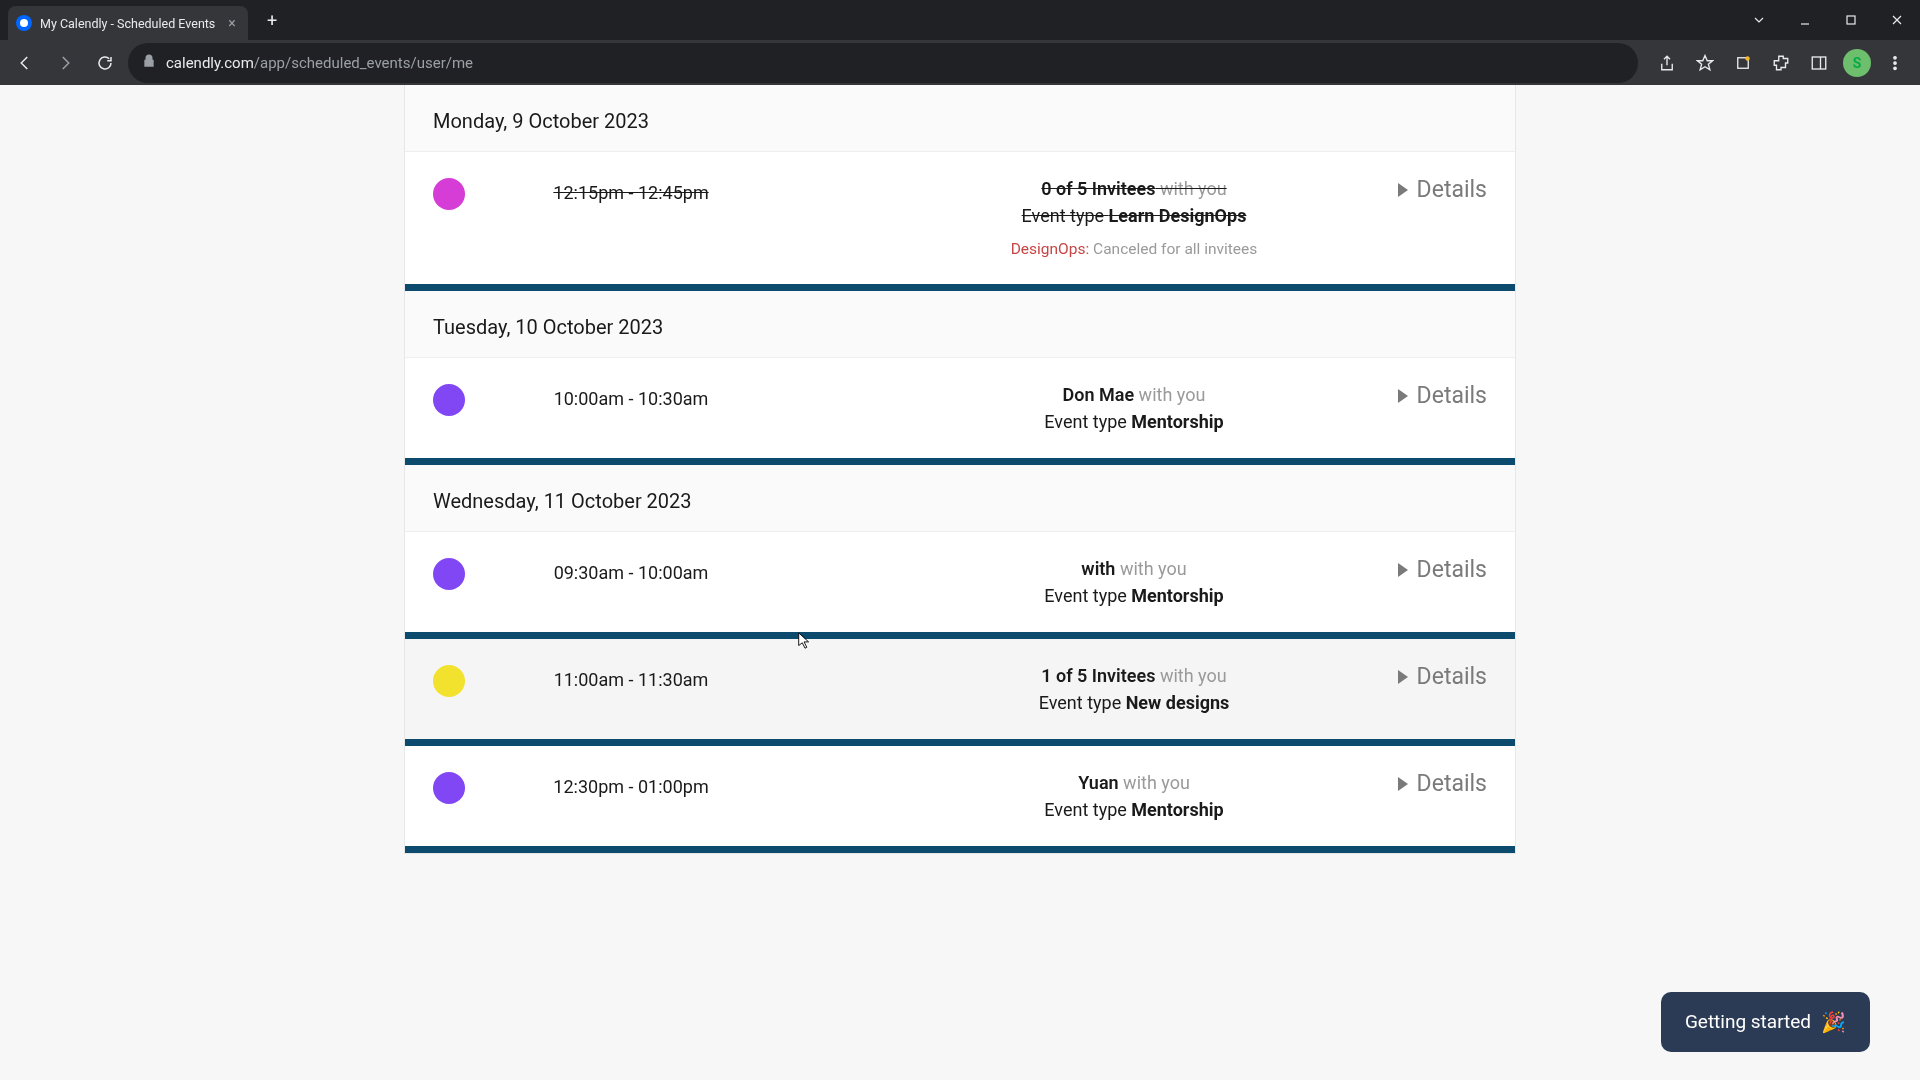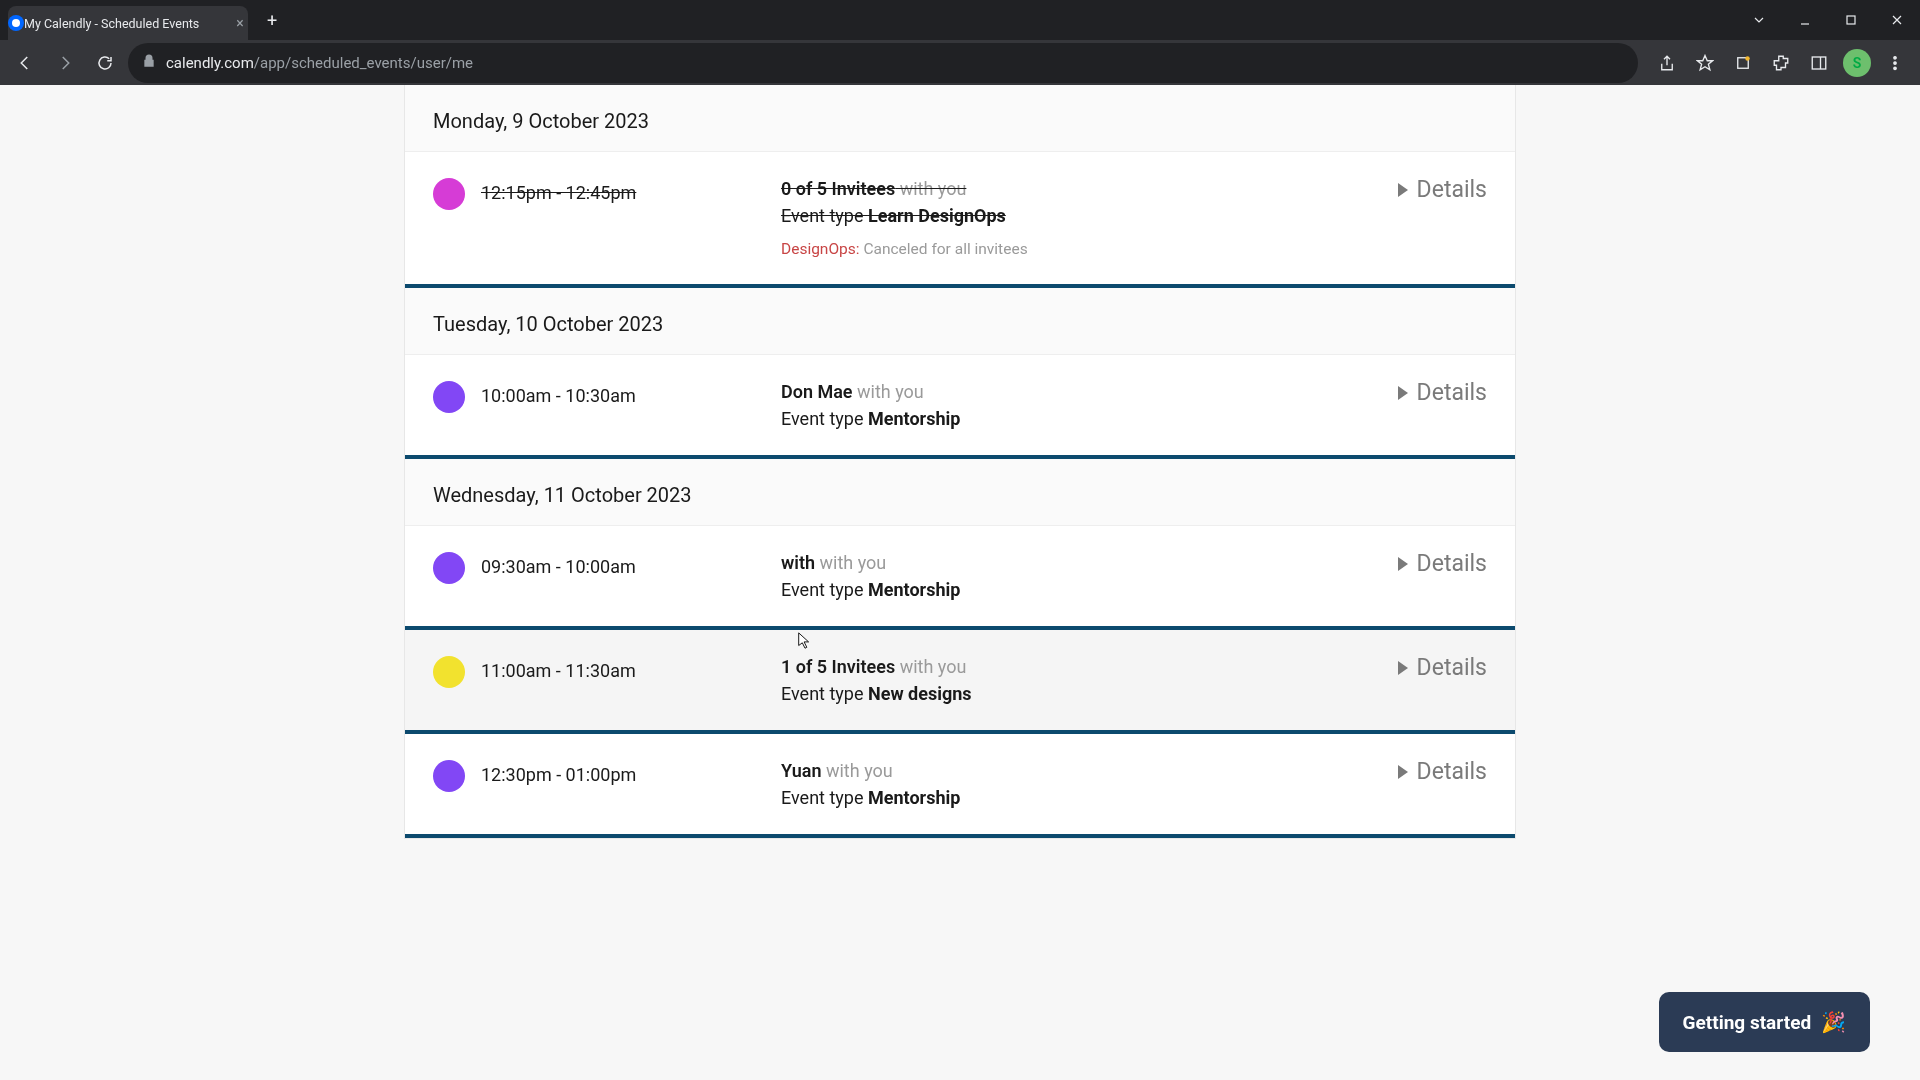--- a/index.html
+++ b/index.html
@@ -1,21 +1,21 @@
 <!DOCTYPE html>
 <html><head>
   <meta charset="utf-8">
   <style>
     * { margin:0; padding:0; box-sizing:border-box; font-family:-apple-system,BlinkMacSystemFont,"Segoe UI",Roboto,sans-serif; }
     body { background:#f7f7f7; overflow:hidden; }
 
     
     .browser-chrome { background:#202124; }
     .tab-strip { display:flex; align-items:center; height:40px; padding-left:8px; }
-    .tab { display:flex; align-items:center; background:#35363a; color:#e8eaed; height:34px; padding:0 0; border-radius:8px 8px 0 0; font-size:12.5px; min-width:240px; margin-top:6px; }
+    .tab { display:flex; align-items:center; background:#35363a; color:#e8eaed; height:34px; padding:0 8px; border-radius:8px 8px 0 0; font-size:12.5px; min-width:240px; gap:8px; margin-top:6px; }
     .tab .favicon { width:16px; height:16px; border-radius:50%; background:#0066ff; display:flex; align-items:center; justify-content:center; }
     .tab .favicon::after { content:""; width:8px; height:8px; border-radius:50%; background:#fff; }
     .tab .tab-title { flex:1; white-space:nowrap; overflow:hidden; text-overflow:ellipsis; }
     .tab .tab-close { width:16px; height:16px; display:flex; align-items:center; justify-content:center; color:#9aa0a6; cursor:pointer; font-size:14px; }
     .new-tab-btn { width:28px; height:28px; margin-left:10px; display:flex; align-items:center; justify-content:center; color:#e8eaed; font-size:18px; cursor:pointer; border-radius:50%; }
     .window-controls { margin-left:auto; display:flex; }
     .window-controls .wc { width:46px; height:40px; display:flex; align-items:center; justify-content:center; color:#e8eaed; cursor:pointer; }
     .window-controls svg { width:12px; height:12px; stroke:#e8eaed; stroke-width:1.2; fill:none; }
 
     .address-row { display:flex; align-items:center; height:45px; background:#35363a; padding:0 8px; gap:6px; }
@@ -31,21 +31,21 @@
     .tb-btn svg { width:18px; height:18px; stroke:#e8eaed; fill:none; stroke-width:1.8; }
     .avatar-btn { width:28px; height:28px; border-radius:50%; background:#6dbf6d; color:#0b4; display:flex; align-items:center; justify-content:center; font-size:14px; font-weight:600; color:#083; }
     .avatar-btn span { color:#0a4; }
 
     
     .page-wrap { height:calc(1080px - 85px); overflow-y:scroll; background:#f7f7f7; position:relative; }
     .content-card { width:1112px; margin:0 auto; background:#fff; border:1px solid #e7e7e7; border-top:none; }
 
     .date-head { padding:24px 28px 18px; font-size:20px; color:#1a1a1a; background:#fafafa; border-bottom:1px solid #eee; }
 
-    .event-row { display:flex; padding:26px 28px; border-bottom:4px solid #0c4a6e; position:relative; }
+    .event-row { display:flex; padding:26px 28px; border-bottom:7px solid #0c4a6e; position:relative;text-align:center; }
     .event-row.hover { background:#f5f5f5; }
     .dot { width:32px; height:32px; border-radius:50%; margin-right:16px; flex-shrink:0; }
     .dot.pink   { background:#d63cd6; }
     .dot.purple { background:#8247f5; }
     .dot.yellow { background:#f2e22e; }
 
     .time-col { width:300px; font-size:18px; color:#1a1a1a; padding-top:4px; }
     .info-col { flex:1; font-size:18px; color:#1a1a1a; }
     .info-line1 { margin-bottom:6px; }
     .info-line1 .invitee { font-weight:600; }
@@ -54,21 +54,21 @@
     .info-line2 .etname { font-weight:700; }
     .canceled-note { margin-top:14px; font-size:15.5px; }
     .canceled-note .c1 { color:#c84545; }
     .canceled-note .c2 { color:#9a9a9a; }
 
     .strike { text-decoration:line-through; }
 
     .details-btn { position:absolute; right:28px; top:24px; display:flex; align-items:center; gap:8px; color:#7a7a7a; font-size:23px; cursor:pointer; }
     .details-btn svg { width:12px; height:14px; fill:#7a7a7a; }
 
-    .getting-started { position:fixed; right:50px; bottom:28px; background:#2b3b55; color:#fff; padding:18px 24px; border-radius:10px; font-size:19px; font-weight:700; display:flex; align-items:flex-end; gap:10px; cursor:pointer; }
+    .getting-started { position:fixed; right:50px; bottom:28px; background:#2b3b55; color:#fff; padding:18px 24px; border-radius:10px; font-size:19px; font-weight:400; display:flex; align-items:flex-start; gap:10px; cursor:pointer; }
     .getting-started .emoji { font-size:20px; }
 
     .cursor-pointer { position:fixed; left:797px; top:632px; pointer-events:none; z-index:1000; }
     .cursor-pointer svg { width:16px; height:18px; }
 
     
     .page-wrap::-webkit-scrollbar { width:15px; }
     .page-wrap::-webkit-scrollbar-track { background:#f1f1f1; }
     .page-wrap::-webkit-scrollbar-thumb { background:#c1c1c1; border-radius:2px; }
   </style>

